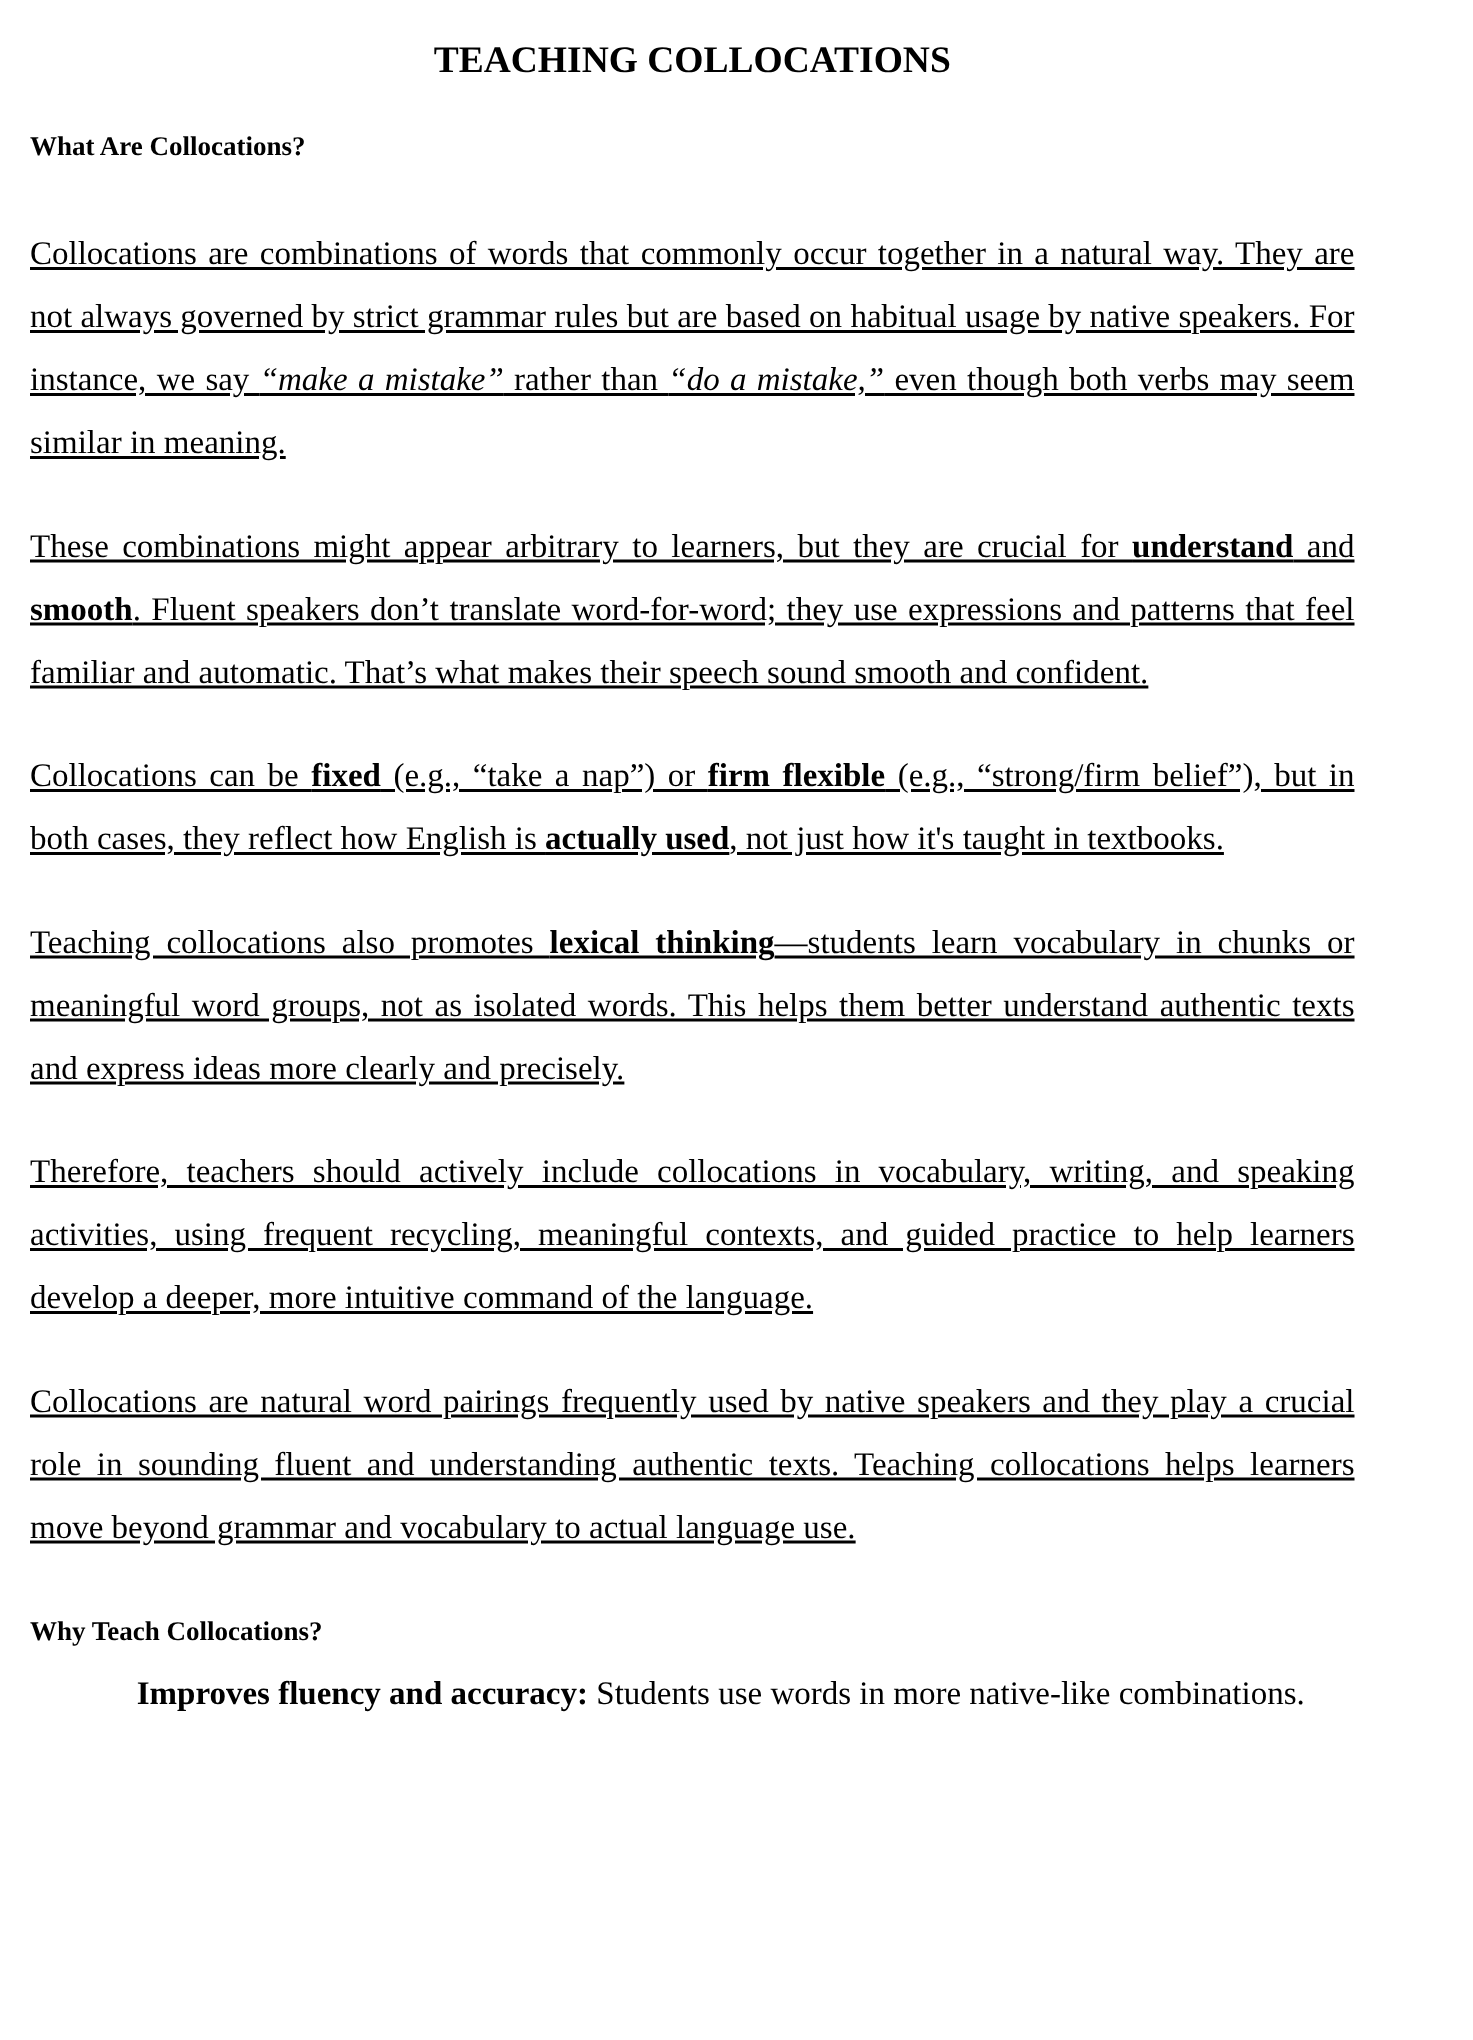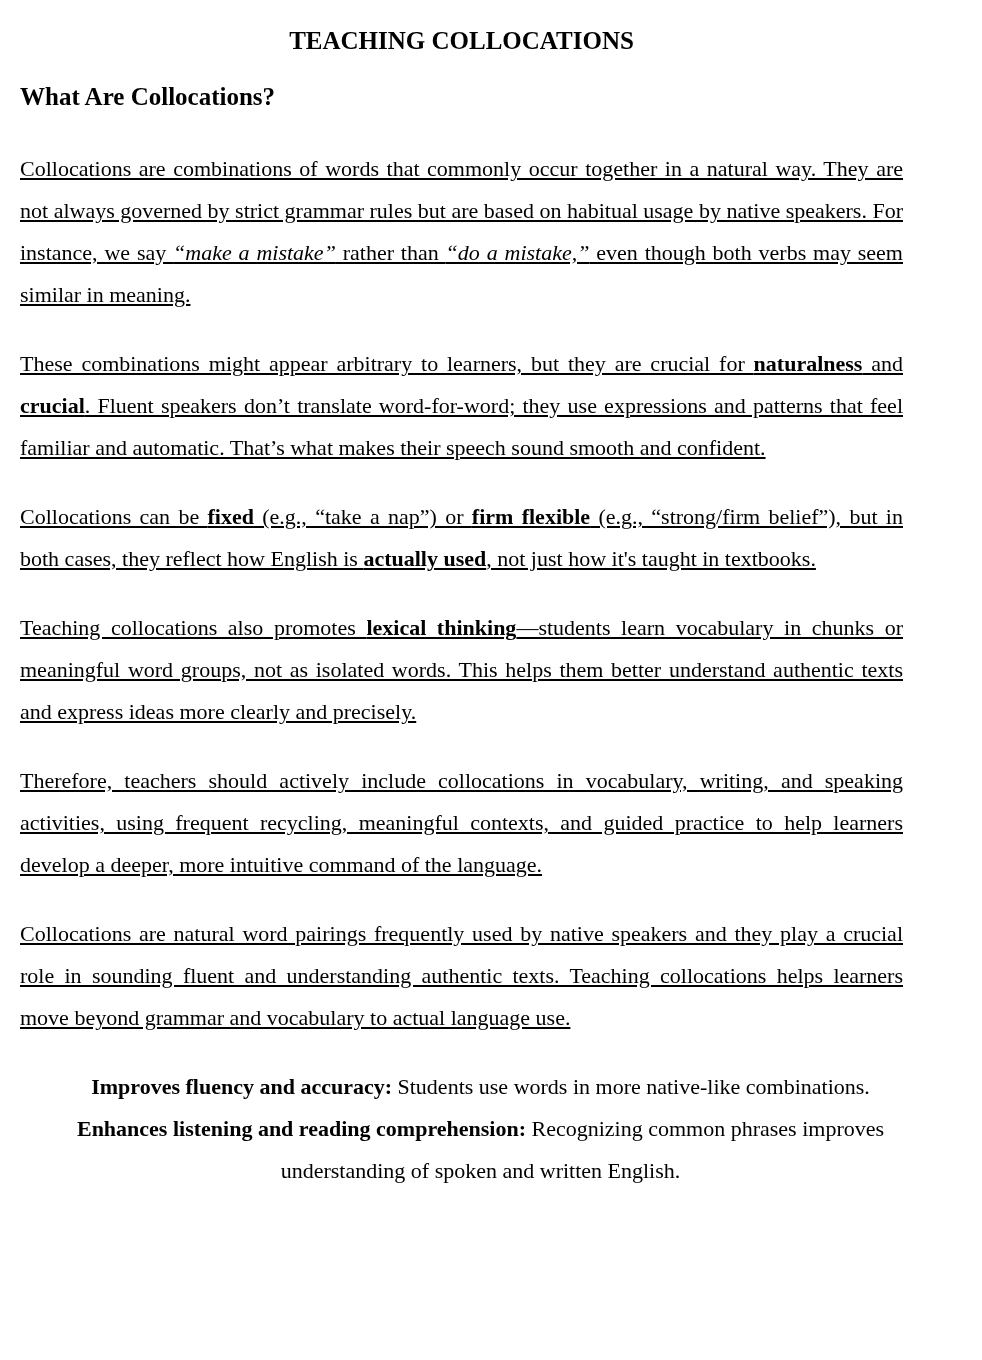--- a/index.html
+++ b/index.html
@@ -21,21 +21,21 @@
     overflow: hidden;
   }
   .doc-title {
     font-size: 25px;
     font-weight: bold;
     text-align: center;
     margin: 0 0 14px 0;
     line-height: 42px;
   }
   .section-heading {
-    font-size: 25px;
+    font-size: 18px;
     font-weight: bold;
     margin: 0 0 30px 0;
     line-height: 42px;
   }
   .section-heading.why {
     margin-top: 15px;
     margin-bottom: 0;
   }
   .para {
     text-align: justify;
@@ -56,29 +56,29 @@
 <body>
 
 <div class="page">
 
   <div class="doc-title">TEACHING COLLOCATIONS</div>
 
   <div class="section-heading">What Are Collocations?</div>
 
   <p class="para"><span>Collocations are combinations of words that commonly occur together in a natural way. They are not always governed by strict grammar rules but are based on habitual usage by native speakers. For instance, we say </span><i>“make a mistake”</i><span> rather than </span><i>“do a mistake,”</i><span> even though both verbs may seem similar in meaning.</span></p>
 
-  <p class="para"><span>These combinations might appear arbitrary to learners, but they are crucial for </span><b>naturalness</b><span> and </span><b>crucial</b><span>. Fluent speakers don’t translate word-for-word; they use expressions and patterns that feel familiar and automatic. That’s what makes their speech sound smooth and confident.</span></p>
+  <p class="para"><span>These combinations might appear arbitrary to learners, but they are crucial for </span><b>understand</b><span> and </span><b>smooth</b><span>. Fluent speakers don’t translate word-for-word; they use expressions and patterns that feel familiar and automatic. That’s what makes their speech sound smooth and confident.</span></p>
 
   <p class="para"><span>Collocations can be </span><b>fixed</b><span> (e.g., “take a nap”) or </span><b>firm flexible</b><span> (e.g., “strong/firm belief”), but in both cases, they reflect how English is </span><b>actually used</b><span>, not just how it's taught in textbooks.</span></p>
 
   <p class="para"><span>Teaching collocations also promotes </span><b>lexical thinking</b><span>—students learn vocabulary in chunks or meaningful word groups, not as isolated words. This helps them better understand authentic texts and express ideas more clearly and precisely.</span></p>
 
   <p class="para"><span>Therefore, teachers should actively include collocations in vocabulary, writing, and speaking activities, using frequent recycling, meaningful contexts, and guided practice to help learners develop a deeper, more intuitive command of the language.</span></p>
 
   <p class="para"><span>Collocations are natural word pairings frequently used by native speakers and they play a crucial role in sounding fluent and understanding authentic texts. Teaching collocations helps learners move beyond grammar and vocabulary to actual language use.</span></p>
 
+  <div class="section-heading why">Why Teach Collocations?</div>
 
   <div class="benefits">
     <p class="benefit-item"><b>Improves fluency and accuracy:</b><span> Students use words in more native-like combinations.</span></p>
-    <p class="benefit-item"><b>Enhances listening and reading comprehension:</b><span> Recognizing common phrases improves understanding of spoken and written English.</span></p>
   </div>
 
 </div>
 
 </body></html>

